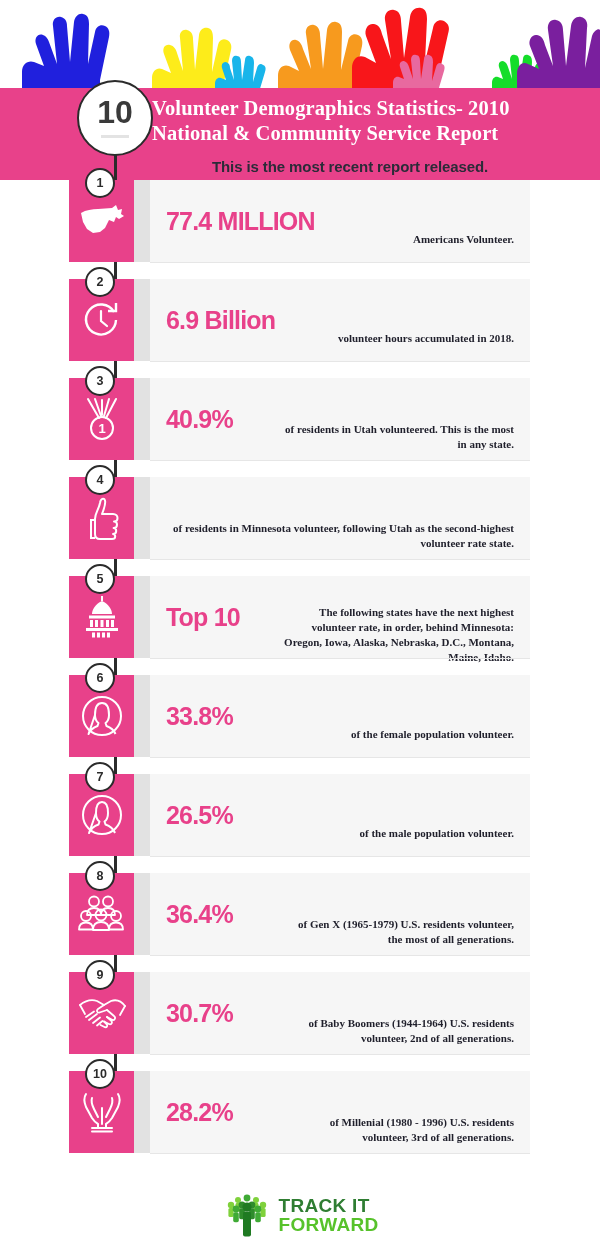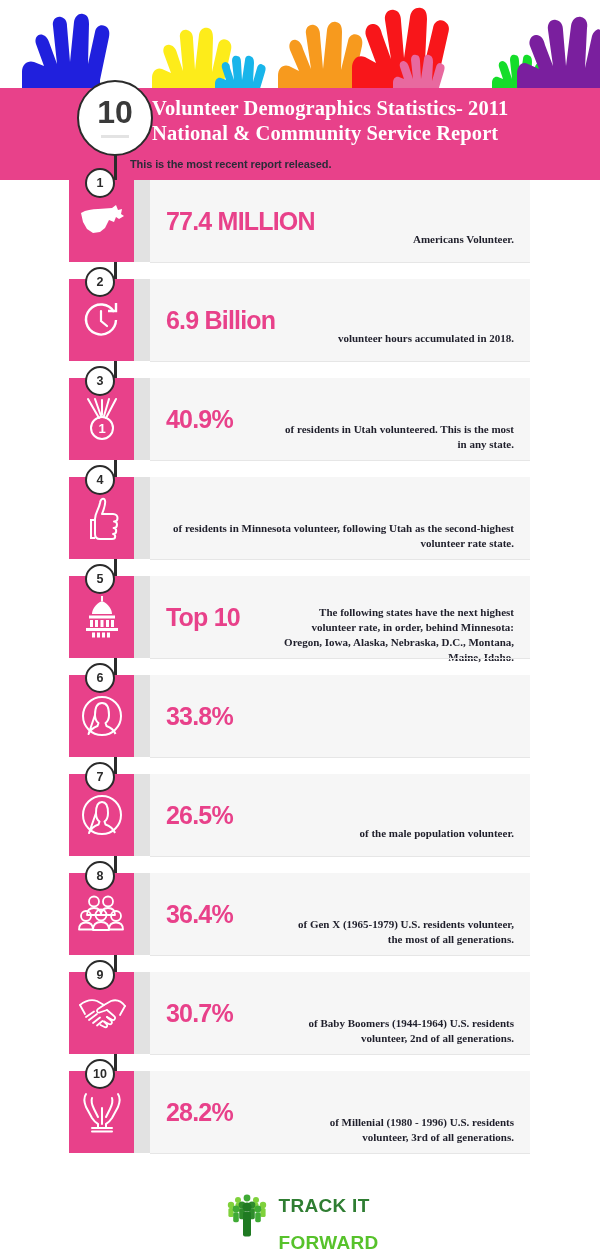--- a/index.html
+++ b/index.html
@@ -50,23 +50,23 @@
     font-size: 20.5px;
     line-height: 25px;
     letter-spacing: 0.1px;
   }
 
   .header-sub {
     position: absolute;
     left: 130px;
     top: 158px;
     width: 440px;
-    text-align: left;
+    text-align: center;
     color: #2b2b38;
-    font-size: 11px;
+    font-size: 15px;
     font-weight: bold;
     font-family: "Liberation Sans", sans-serif;
     letter-spacing: -0.1px;
   }
 
   
   .badge-10 {
     position: absolute;
     left: 77px;
     top: 80px;
@@ -232,21 +232,20 @@
     justify-content: center;
     background: #ffffff;
   }
   .logo-wrap { display: flex; align-items: center; gap: 7px; }
   .logo-text {
     font-family: "Liberation Sans", sans-serif;
     font-weight: bold;
     font-size: 19px;
     line-height: 19px;
     letter-spacing: 0.3px;
-    margin-top: 18px;
   }
   .logo-line1 { color: #2f7d32; }
   .logo-line2 { color: #57c22b; }
 </style>
 </head>
 <body>
 
 <div class="header-zone">
 
   <div class="hands-layer">
@@ -282,21 +281,21 @@
 
       <g>
         <path fill="#7a1f9e" d="M517 100 L517 74 C517 66 522 61 528 64 L539 69 L530 46 C528 40 532 34 537 35 C542 36 544 40 545 45 L553 66 L548 30 C547 23 551 19 556 20 C561 21 563 25 563 30 L566 66 L571 26 C572 19 577 16 581 17 C586 18 588 23 587 28 L585 68 L592 36 C594 30 599 28 600 30 L600 100 Z"></path>
       </g>
     </svg>
   </div>
 
   <div class="pink-band"></div>
 
   <div class="header-text">
-    <div class="header-title">Volunteer Demographics Statistics- 2011</div>
+    <div class="header-title">Volunteer Demographics Statistics- 2010</div>
     <div class="header-title">National &amp; Community Service Report</div>
   </div>
 
   <div class="header-sub">This is the most recent report released.</div>
 
   <div class="badge-10">
     <div class="badge-10-num">10</div>
     <div class="badge-10-rule"></div>
   </div>
 
@@ -412,20 +411,21 @@
     <div class="row-stem"></div>
     <div class="icon-tile">
       <svg width="46" height="46" viewBox="0 0 46 46">
         <circle cx="23" cy="23" r="19" fill="none" stroke="#ffffff" stroke-width="2"></circle>
         <path fill="none" stroke="#ffffff" stroke-width="2" stroke-linejoin="round" d="M16 22 C16 14 18.5 10 23 10 C27.5 10 30 14 30 22 C30 27 28 29 26.5 30 L27.5 33 C32 34.5 35 37.5 36.5 41 M9.5 41 C11 37.5 14 34.5 18.5 33 L19.5 30 C18 29 16 27 16 22 Z"></path>
       </svg>
     </div>
     <div class="gray-strip"></div>
     <div class="content-panel">
       <div class="stat-value">33.8%</div>
+      <div class="stat-desc">of the female population volunteer.</div>
     </div>
     <div class="row-underline"></div>
     <div class="row-badge">6</div>
   </div>
 
   <div class="stat-row">
     <div class="row-stem"></div>
     <div class="icon-tile">
       <svg width="46" height="46" viewBox="0 0 46 46">
         <circle cx="23" cy="23" r="19" fill="none" stroke="#ffffff" stroke-width="2"></circle>

